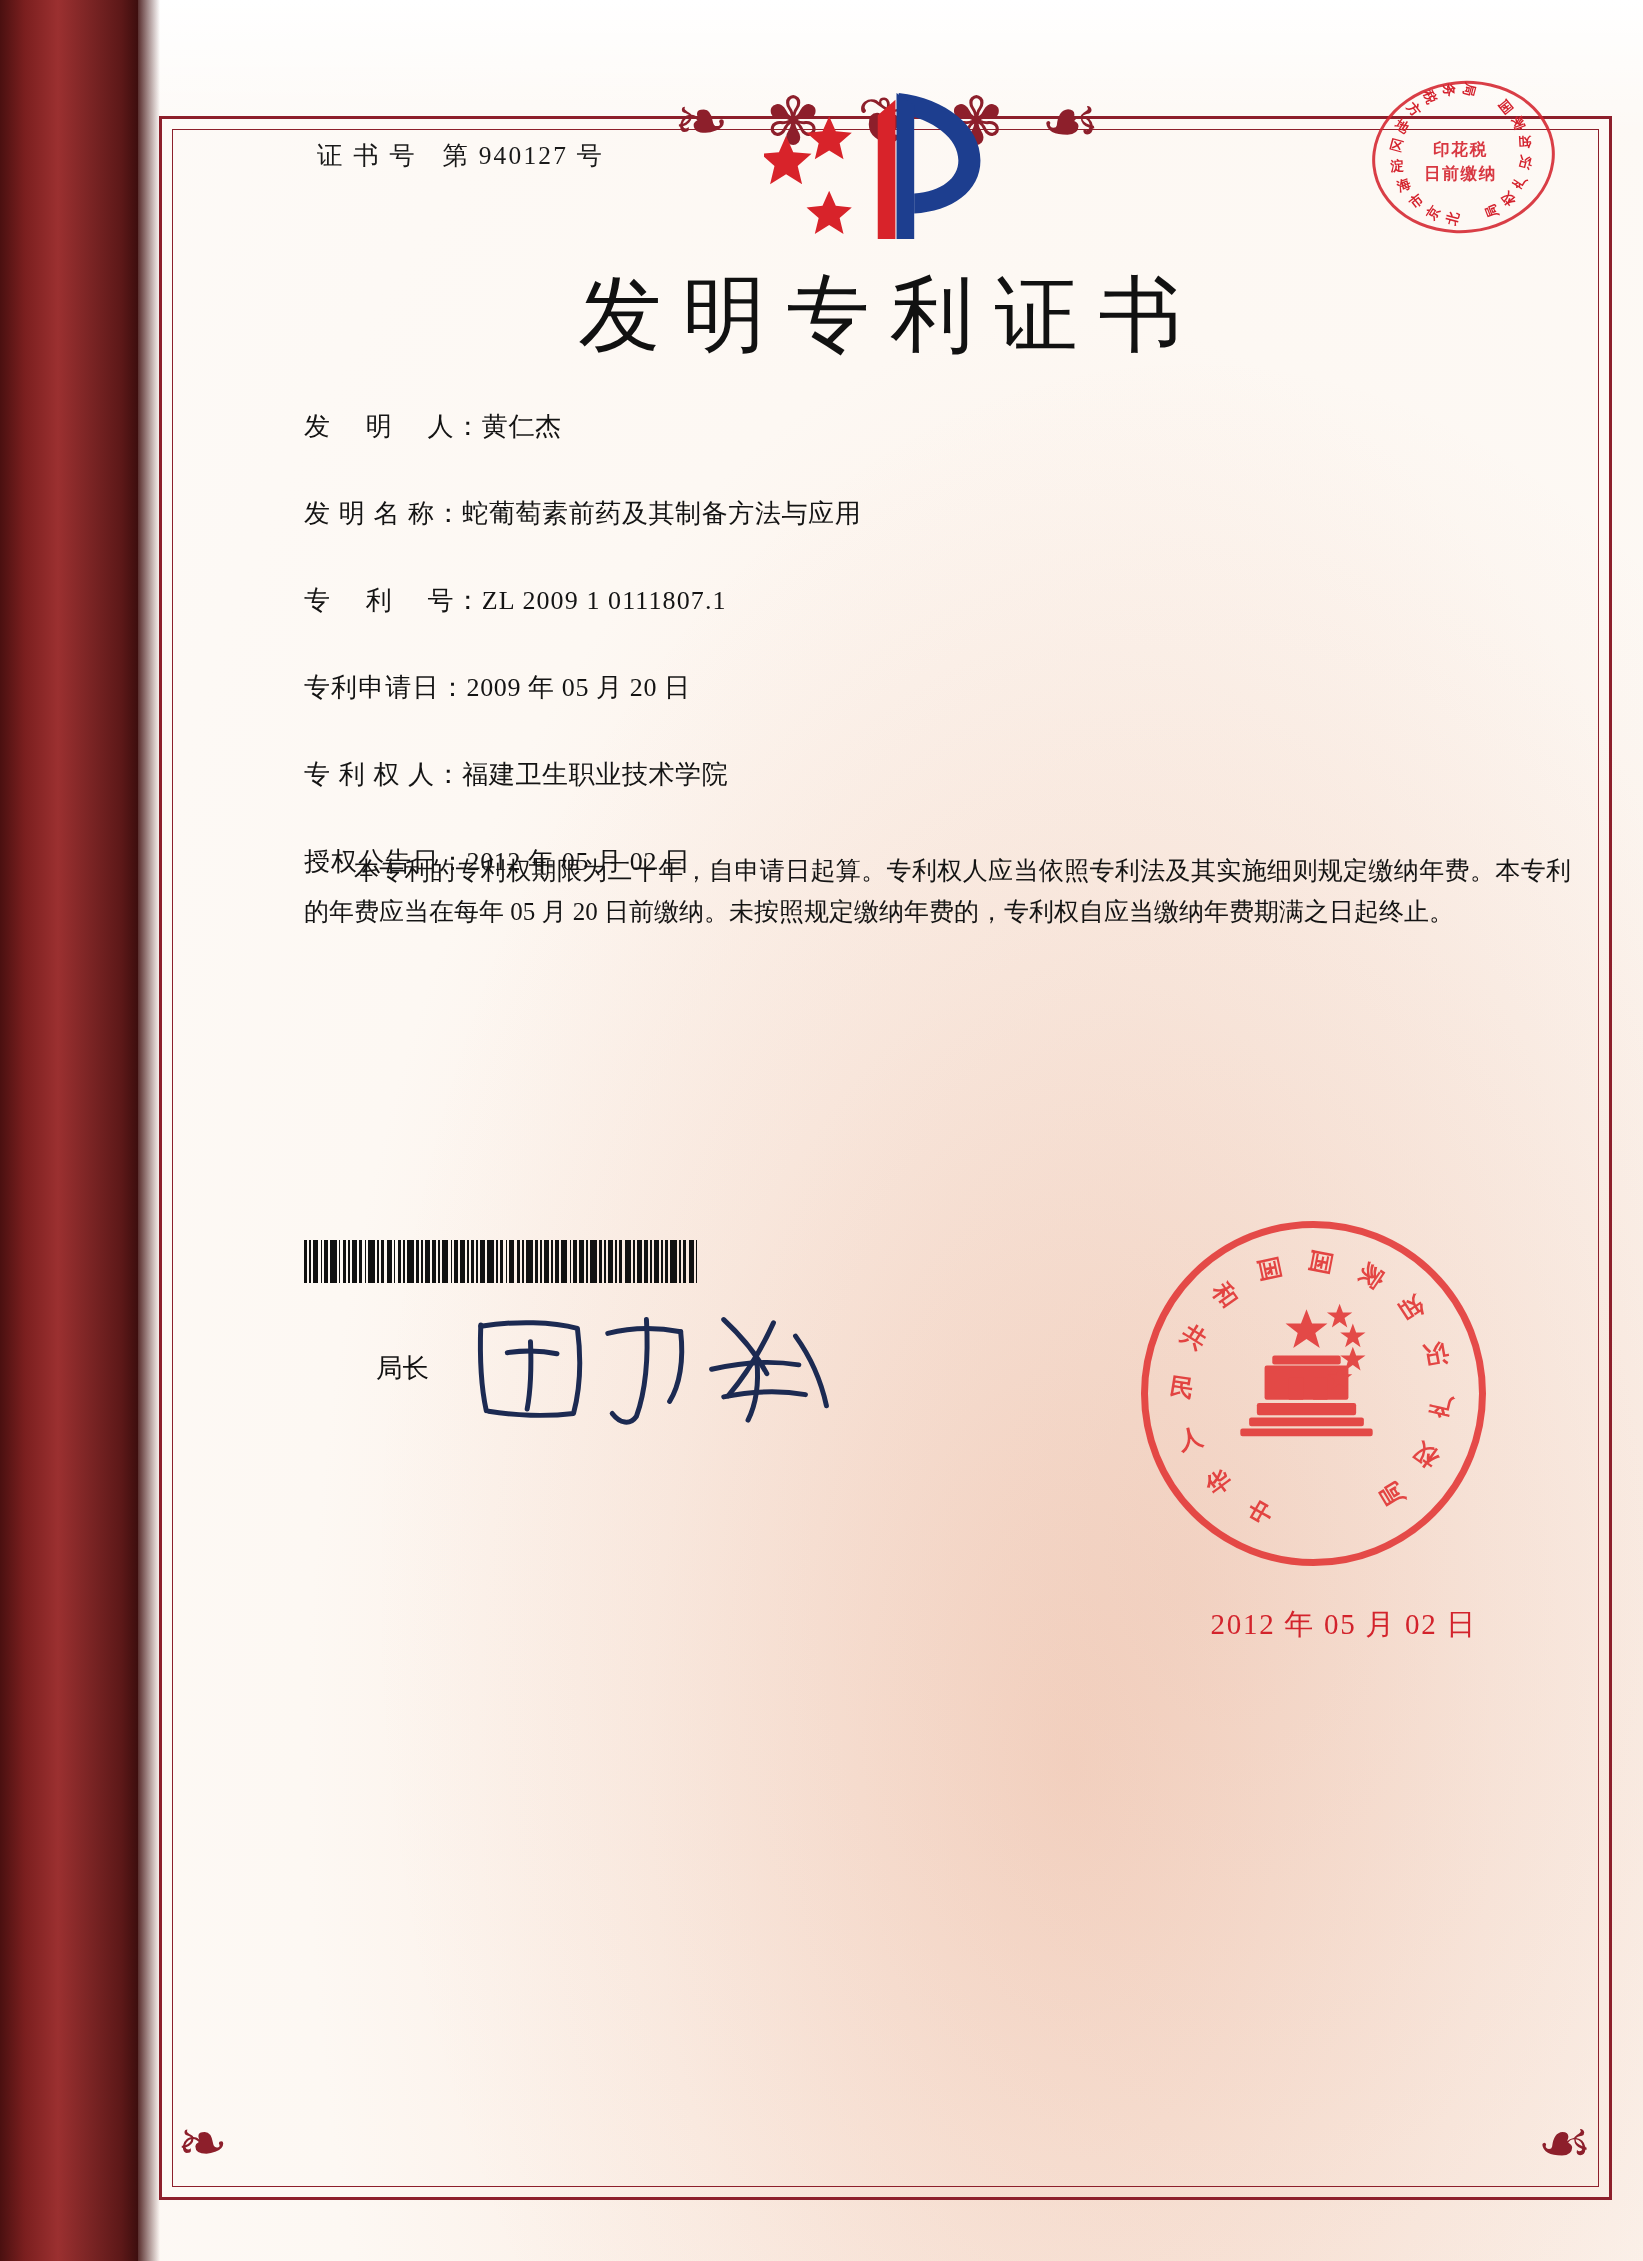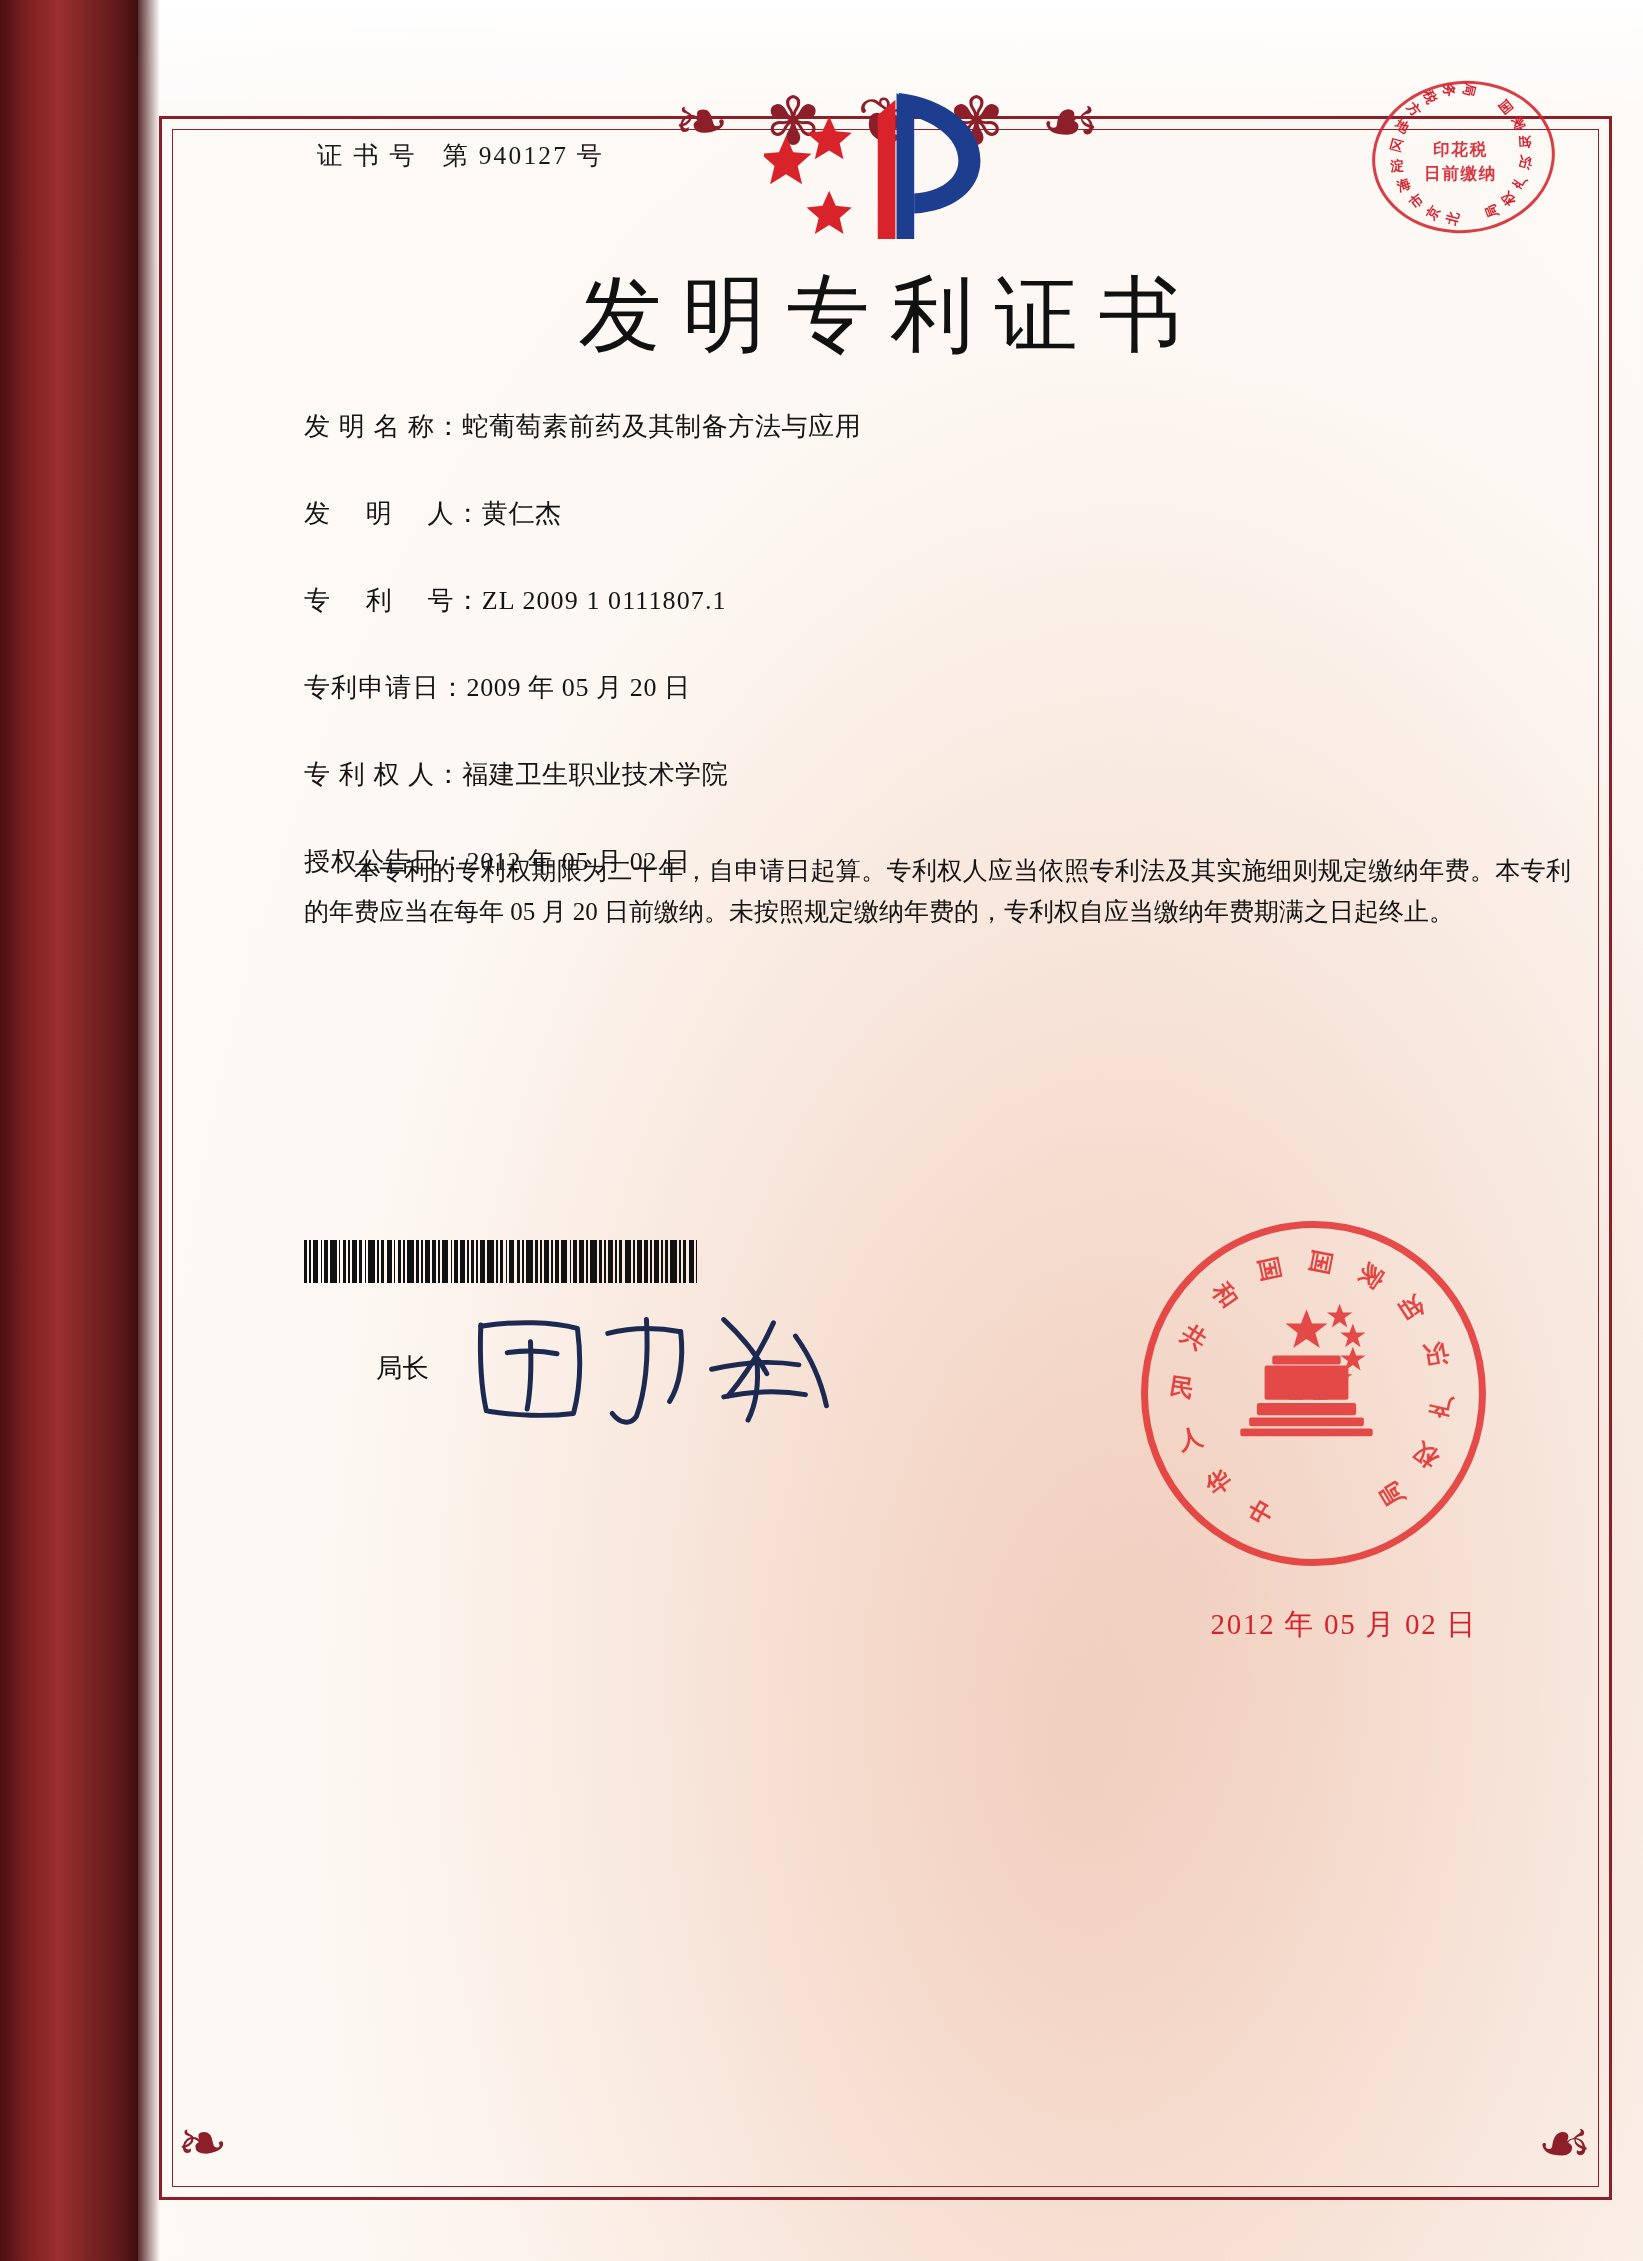--- a/index.html
+++ b/index.html
@@ -183,24 +183,24 @@
         <span style="font-size: 13.3px; transform: rotate(159deg) translate(0px, -71px) rotate(90deg);">局</span>
       </div>
     <div class="t1">印花税</div>
     <div class="t2">日前缴纳</div>
   </div>
 
   <div class="title">发明专利证书</div>
 
   <div class="fields">
     <div class="field">
+      <span class="lbl">发　 明　 人：</span><span class="val">黄仁杰</span>
+    </div>
+    <div class="field">
       <span class="lbl">发 明 名 称：</span><span class="val">蛇葡萄素前药及其制备方法与应用</span>
-    </div>
-    <div class="field">
-      <span class="lbl">发　 明　 人：</span><span class="val">黄仁杰</span>
     </div>
     <div class="field mono">
       <span class="lbl">专　 利　 号：</span><span class="val">ZL 2009 1 0111807.1</span>
     </div>
     <div class="field">
       <span class="lbl">专利申请日：</span><span class="val">2009 年 05 月 20 日</span>
     </div>
     <div class="field">
       <span class="lbl">专 利 权 人：</span><span class="val">福建卫生职业技术学院</span>
     </div>

